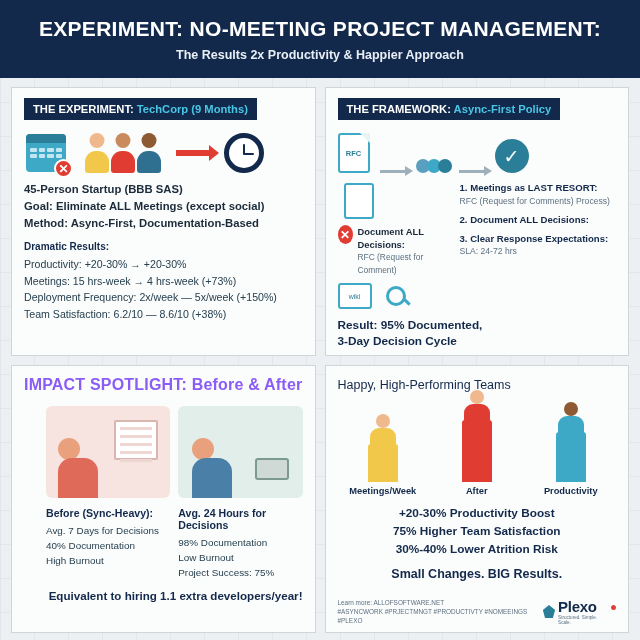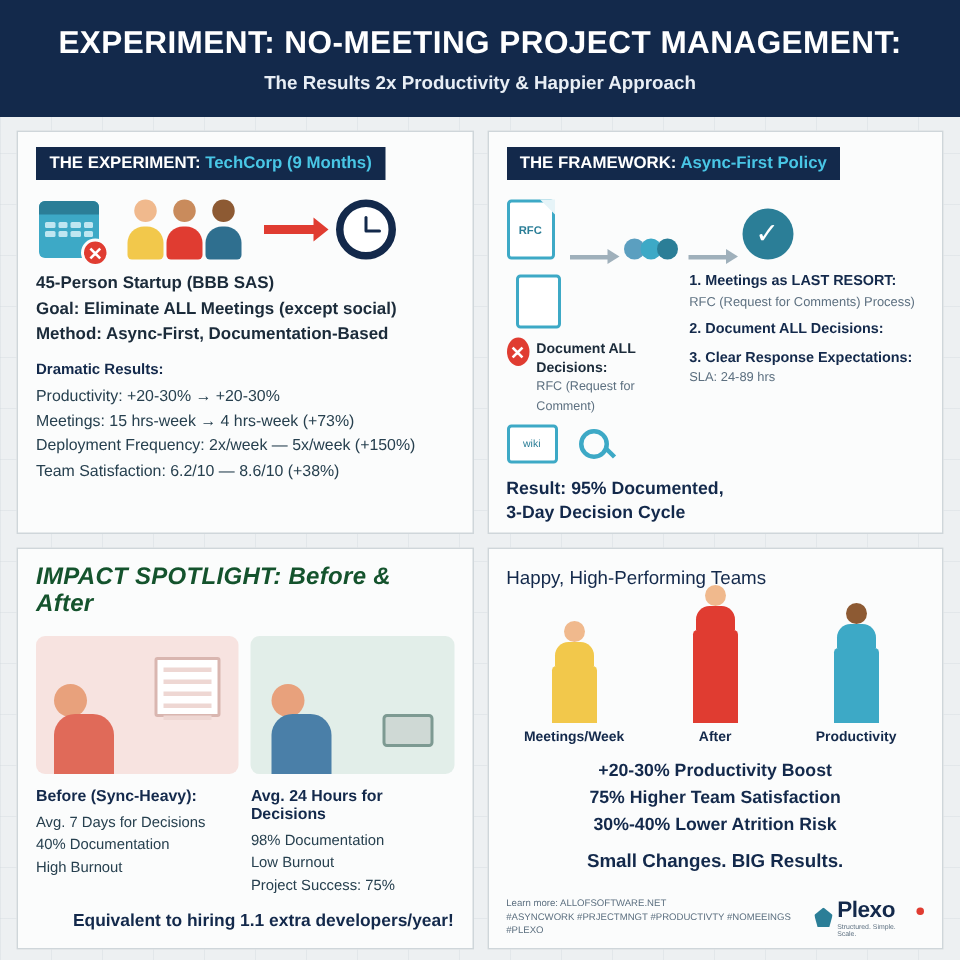--- a/index.html
+++ b/index.html
@@ -62,23 +62,22 @@
   .ptitle {
     display: inline-block;
     background: #13294b;
     color: #fff;
     font-size: 11.2px; font-weight: bold;
     padding: 5px 9px;
     white-space: nowrap;
   }
   .ptitle .accent { color: #49c6e5; }
   .big-title {
-    font-size: 16px; font-weight: bold; color: #14532d;
+    font-size: 16px; font-weight: bold; color: #8b5cf6;
     letter-spacing: .2px;
-    font-style: italic;
   }
   .big-sub { font-size: 12.5px; color: #13294b; margin-top: 2px; }
   
   .p1-icons {
     display: flex; align-items: center; gap: 6px;
     margin: 13px 0 8px 2px;
   }
   .cal {
     position: relative; width: 40px; height: 38px;
     background: #3da9c6; border-radius: 4px;
@@ -167,21 +166,21 @@
     width:34px; height:26px; border:2px solid #3da9c6; border-radius:3px; background:#fff;
     display:flex; align-items:center; justify-content:center; font-size:7px; color:#2b7e97;
   }
   .glass {
     width:20px; height:20px; border:3px solid #3da9c6; border-radius:50%; position:relative;
   }
   .glass:after { content:""; position:absolute; width:9px; height:3px; background:#3da9c6;
     transform:rotate(45deg); right:-8px; bottom:0; }
   .result { font-size:11.8px; font-weight:bold; color:#13294b; line-height:16px; margin-top:8px; }
   
-  .spot { display:flex; gap:8px; margin-top:12px; }
+  .spot { display:flex; gap:8px; margin-top:12px;margin-left:22px; }
   .card { flex:1; }
   .scene {
     height: 92px; border-radius:6px; position:relative; overflow:hidden;
   }
   .scene-a { background:#f7e3e0; }
   .scene-b { background:#e2eee9; }
   .fig { position:absolute; bottom:0; }
   .fig .h { width:22px;height:22px;border-radius:50%; }
   .fig .t { width:40px;height:40px;border-radius:14px 14px 0 0; margin-top:-2px;}
   .fa { left:12px }
@@ -322,21 +321,21 @@
         <div class="fw-list">
           <p>
             <span>1. Meetings as LAST RESORT:</span>
             <small>RFC (Request for Comments) Process)</small>
           </p>
           <p>
             <span>2. Document ALL Decisions:</span>
           </p>
           <p>
             <span>3. Clear Response Expectations:</span>
-            <small>SLA: 24-89 hrs</small>
+            <small>SLA: 24-72 hrs</small>
           </p>
         </div>
       </div>
 
       <div class="wiki-row">
         <div class="wiki">wiki</div>
         <div class="glass"></div>
       </div>
 
       <div class="result" style="white-space:pre-line;">Result: 95% Documented,

